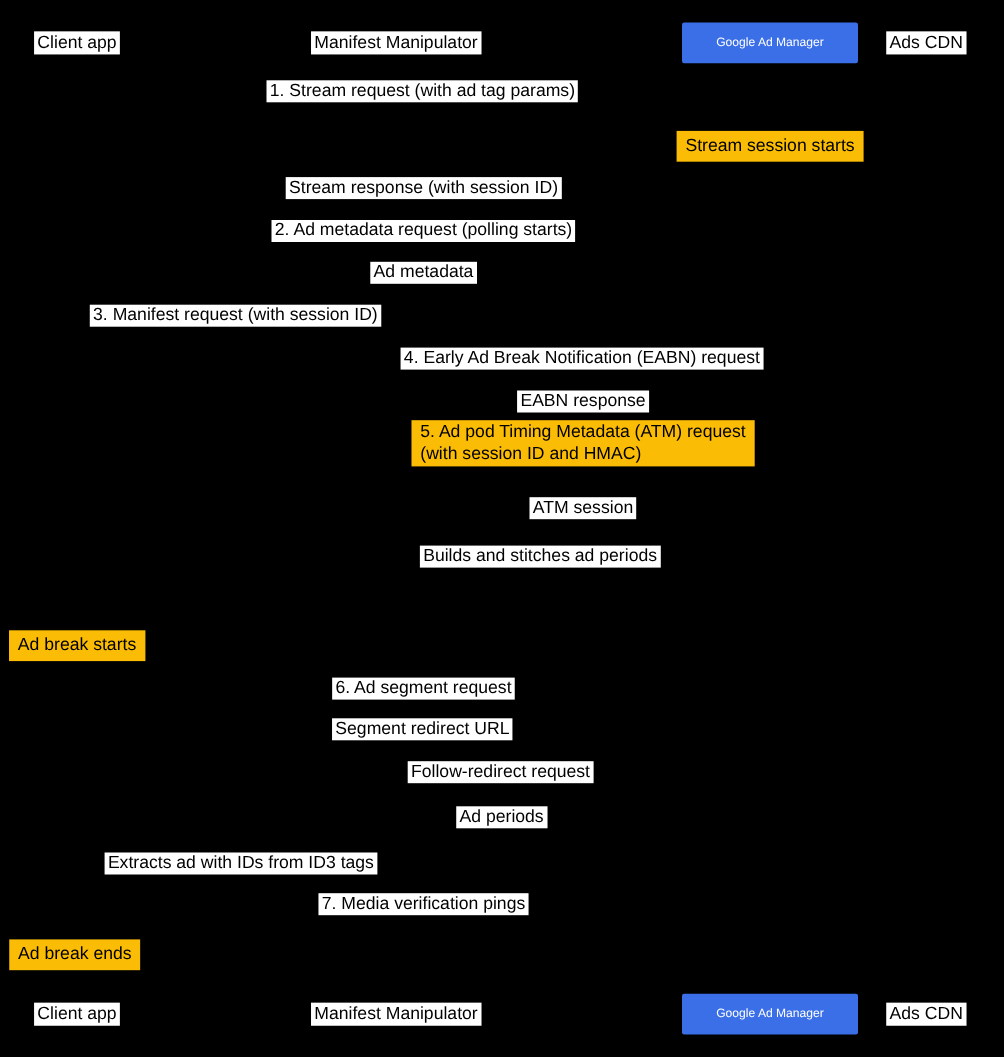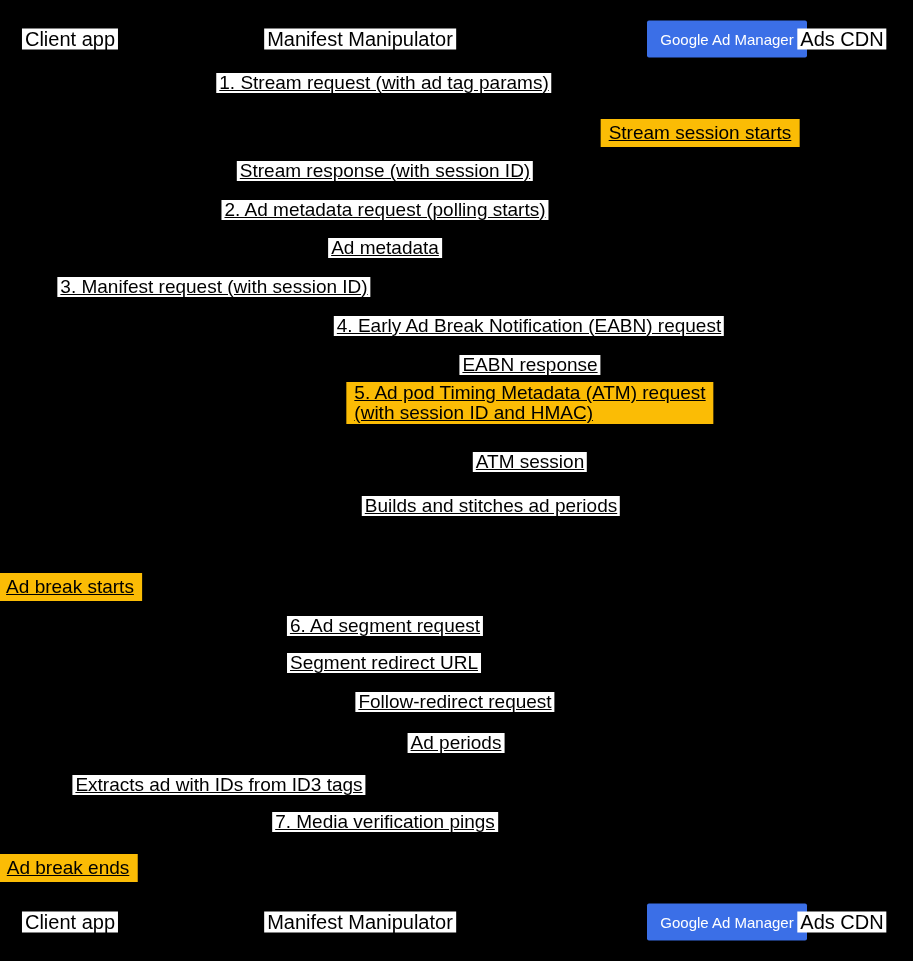--- a/index.html
+++ b/index.html
@@ -1,26 +1,26 @@
 <!DOCTYPE html>
 <html style="--background: #000000; --label-bg: #FFFFFF; --label-text: #000000; --note-bg: #FBBC05; --actor-bg: #3B6FE7; --actor-text: #FFFFFF;"><head>
 <meta charset="utf-8">
 <style>
   html,body{margin:0;padding:0;background:#000;}
   body{width:913px;height:961px;font-family:"Liberation Sans",sans-serif;}
   .stage{position:relative;width:913px;height:961px;background:var(--background,#000);overflow:hidden;}
   .lbl{position:absolute;transform:translate(-50%,-50%);background:var(--label-bg,#fff);color:var(--label-text,#000);
-       font-size:19px;line-height:20px;padding:0 3px;white-space:nowrap;text-decoration:underline;}
+       font-size:16px;line-height:20px;padding:0 3px;white-space:nowrap;}
   .note{background:var(--note-bg,#FBBC05);padding:4px 8px;}
   .note2{padding:1px 8px;text-align:left;}
   .note2 span{display:block;}
   .actor{position:absolute;transform:translate(-50%,-50%);background:var(--label-bg,#fff);color:var(--label-text,#000);
-         font-size:20px;line-height:21px;padding:0 3px;white-space:nowrap;}
+         font-size:16px;line-height:21px;padding:0 3px;white-space:nowrap;}
   .actor.blue{background:var(--actor-bg,#3B6FE7);color:var(--actor-text,#fff);width:160px;height:37px;
-              display:flex;align-items:center;justify-content:center;font-size:15px;padding:0;border-radius:2px;margin-left:27px;}
+              display:flex;align-items:center;justify-content:center;font-size:11px;padding:0;border-radius:2px;}
   
   .pos-client-top{left:70px;top:39px}
   .pos-mm-top{left:360px;top:39px}
   .pos-gam-top{left:700px;top:39px}
   .pos-cdn-top{left:842px;top:39px}
   .pos-m0{left:384px;top:83px}
   .pos-m1{left:700px;top:133px}
   .pos-m2{left:385px;top:171px}
   .pos-m3{left:385px;top:210px}
   .pos-m4{left:385px;top:248px}

